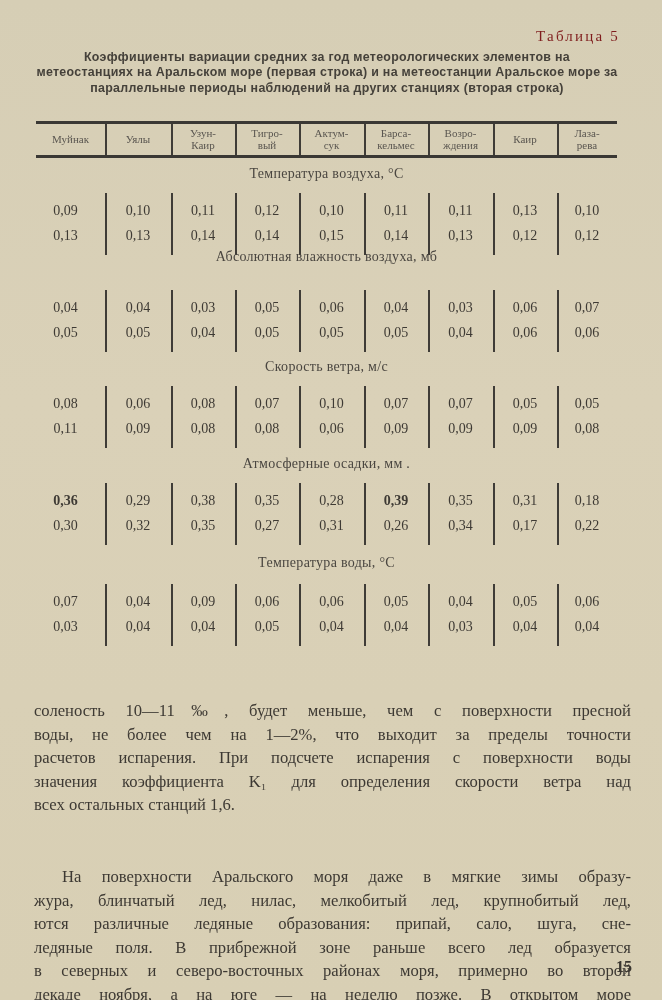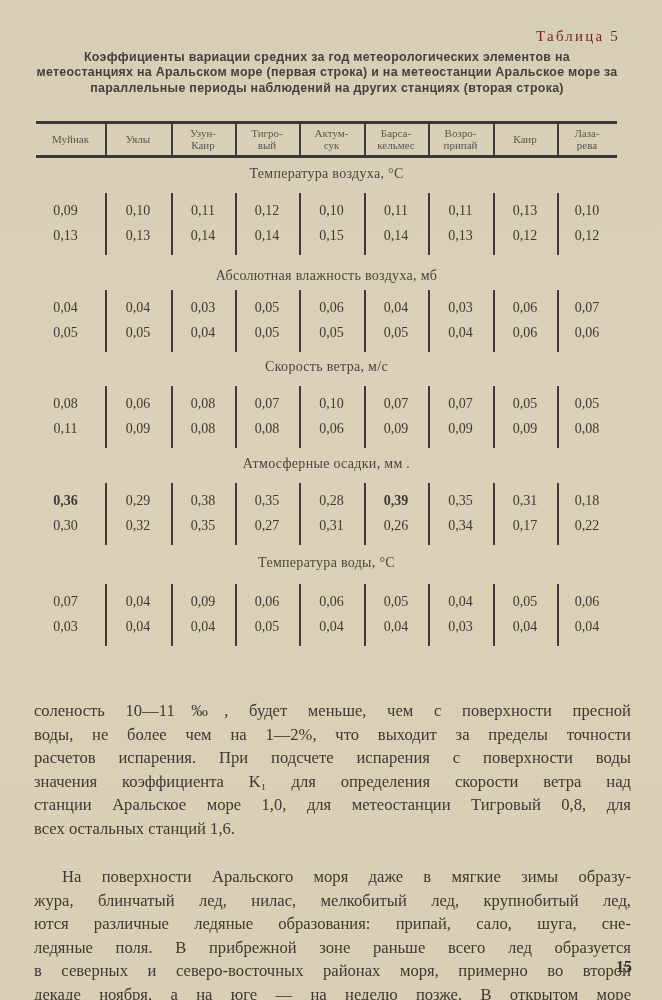--- a/index.html
+++ b/index.html
@@ -86,21 +86,21 @@
     </div>
     <div class="hdr" style="left: 364px; width: 64px;">
       <div>
         <div>Барса-</div>
         <div>кельмес</div>
       </div>
     </div>
     <div class="hdr" style="left: 428px; width: 65px;">
       <div>
         <div>Возро-</div>
-        <div>припай</div>
+        <div>ждения</div>
       </div>
     </div>
     <div class="hdr" style="left: 493px; width: 64px;">
       <div>
         <div>Каир</div>
       </div>
     </div>
     <div class="hdr" style="left: 557px; width: 60px;">
       <div>
         <div>Лаза-</div>
@@ -135,21 +135,21 @@
     <div class="cell" style="left: 557px; width: 60px; top: 199px;">0,10</div>
     <div class="cell" style="left: 35.5px; width: 60px; top: 224px;">0,13</div>
     <div class="cell" style="left: 108px; width: 60px; top: 224px;">0,13</div>
     <div class="cell" style="left: 173px; width: 60px; top: 224px;">0,14</div>
     <div class="cell" style="left: 237px; width: 60px; top: 224px;">0,14</div>
     <div class="cell" style="left: 301.5px; width: 60px; top: 224px;">0,15</div>
     <div class="cell" style="left: 366px; width: 60px; top: 224px;">0,14</div>
     <div class="cell" style="left: 430.5px; width: 60px; top: 224px;">0,13</div>
     <div class="cell" style="left: 495px; width: 60px; top: 224px;">0,12</div>
     <div class="cell" style="left: 557px; width: 60px; top: 224px;">0,12</div>
-    <div class="section-title" style="top: 268px;">Абсолютная влажность воздуха, мб</div>
+    <div class="section-title" style="top: 249px;">Абсолютная влажность воздуха, мб</div>
     <div class="vsep" style="left: 105px; top: 290px; height: 62px;"></div>
     <div class="vsep" style="left: 171px; top: 290px; height: 62px;"></div>
     <div class="vsep" style="left: 235px; top: 290px; height: 62px;"></div>
     <div class="vsep" style="left: 299px; top: 290px; height: 62px;"></div>
     <div class="vsep" style="left: 364px; top: 290px; height: 62px;"></div>
     <div class="vsep" style="left: 428px; top: 290px; height: 62px;"></div>
     <div class="vsep" style="left: 493px; top: 290px; height: 62px;"></div>
     <div class="vsep" style="left: 557px; top: 290px; height: 62px;"></div>
     <div class="cell" style="left: 35.5px; width: 60px; top: 296px;">0,04</div>
     <div class="cell" style="left: 108px; width: 60px; top: 296px;">0,04</div>
@@ -250,21 +250,20 @@
     <div class="cell" style="left: 430.5px; width: 60px; top: 615px;">0,03</div>
     <div class="cell" style="left: 495px; width: 60px; top: 615px;">0,04</div>
     <div class="cell" style="left: 557px; width: 60px; top: 615px;">0,04</div>
   </div>
 
 <div class="prose" id="p1" style="top:699px;font-family:Liberation Serif, serif;">
     <p>соленость 10—11‰, будет меньше, чем с поверхности пресной</p>
     <p>воды, не более чем на 1—2%, что выходит за пределы точности</p>
     <p>расчетов испарения. При подсчете испарения с поверхности воды</p>
     <p>значения коэффициента K₁ для определения скорости ветра над</p>
-    <p>станции Аральское море 1,0, для метеостанции Тигровый 0,8, для</p>
     <p class="last">всех остальных станций 1,6.</p>
   </div>
 <div class="prose" id="p2" style="top:865px;">
     <p class="indent">На поверхности Аральского моря даже в мягкие зимы образу-</p>
     <p>жура, блинчатый лед, нилас, мелкобитый лед, крупнобитый лед,</p>
     <p>ются различные ледяные образования: припай, сало, шуга, сне-</p>
     <p>ледяные поля. В прибрежной зоне раньше всего лед образуется</p>
     <p>в северных и северо-восточных районах моря, примерно во второй</p>
     <p>декаде ноября, а на юге — на неделю позже. В открытом море</p>
   </div>

